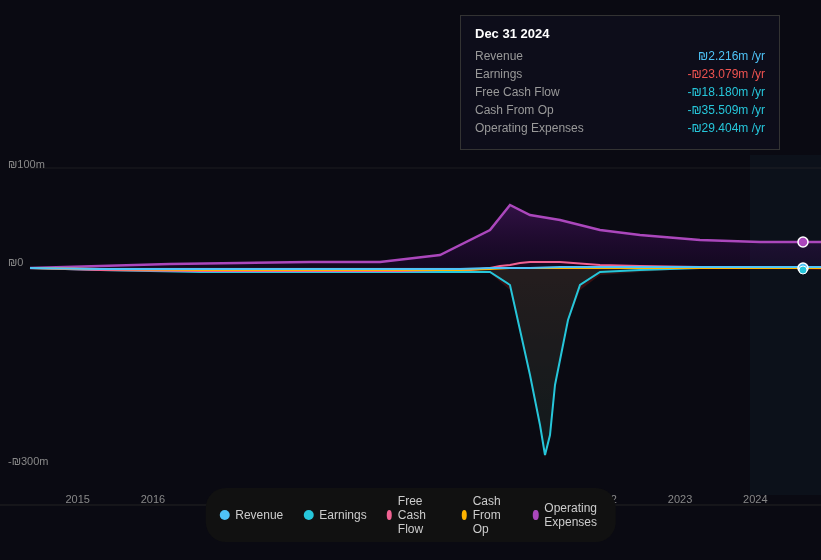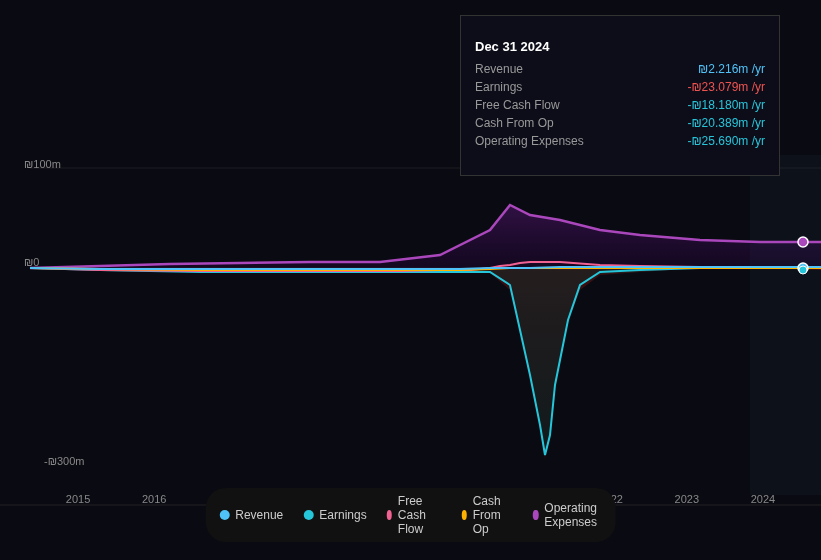--- a/index.html
+++ b/index.html
@@ -19,21 +19,21 @@
       top: 0; left: 0; right: 0; bottom: 0;
     }
 
     
     .tooltip-box {
       position: absolute;
       top: 15px;
       left: 460px;
       background: #0d0d1a;
       border: 1px solid #333;
-      padding: 23px 14px;
+      padding: 10px 14px;
       min-width: 320px;
       z-index: 10;
     }
 
     .tooltip-date {
       color: #fff;
       font-weight: bold;
       margin-bottom: 8px;
       font-size: 13px;
     }
@@ -66,32 +66,32 @@
       margin-left: 130px;
       margin-bottom: 4px;
       margin-top: -2px;
     }
 
     
     .y-label {
       position: absolute;
       color: #888;
       font-size: 11px;
-      left: 24px;
+      left: 8px;
     }
 
     
     .x-labels {
       position: absolute;
       bottom: 55px;
       left: 0;
       right: 0;
       display: flex;
       justify-content: space-around;
-      padding: 0 20px 0 40px;
+      padding: 0 28px 0 40px;
     }
 
     .x-label {
       color: #888;
       font-size: 11px;
     }
 
     
     .legend {
       position: absolute;
@@ -178,21 +178,21 @@
 
     <circle cx="803" cy="242" r="5" fill="#ab47bc" stroke="#fff" stroke-width="1.5"></circle>
     <circle cx="803" cy="268" r="5" fill="#4fc3f7" stroke="#fff" stroke-width="1.5"></circle>
     <circle cx="803" cy="270" r="4" fill="#26c6da" stroke="#fff" stroke-width="1"></circle>
 
     <line x1="0" y1="505" x2="821" y2="505" stroke="#222" stroke-width="1"></line>
   </svg>
 
   <div class="y-label" style="top: 158px;">₪100m</div>
   <div class="y-label" style="top: 256px;">₪0</div>
-  <div class="y-label" style="top: 455px; margin-left: 20px;">-₪300m</div>
+  <div class="y-label" style="top: 455px;">-₪300m</div>
 
   <div class="x-labels">
     <span class="x-label">2015</span>
     <span class="x-label">2016</span>
     <span class="x-label">2017</span>
     <span class="x-label">2018</span>
     <span class="x-label">2019</span>
     <span class="x-label">2020</span>
     <span class="x-label">2021</span>
     <span class="x-label">2022</span>
@@ -209,25 +209,25 @@
     <div class="tooltip-row">
       <span class="tooltip-label">Earnings</span>
       <span class="tooltip-value red">-₪23.079m /yr</span>
     </div>
     <div class="tooltip-row">
       <span class="tooltip-label">Free Cash Flow</span>
       <span class="tooltip-value teal">-₪18.180m /yr</span>
     </div>
     <div class="tooltip-row">
       <span class="tooltip-label">Cash From Op</span>
-      <span class="tooltip-value teal">-₪20.389m /yr</span>
+      <span class="tooltip-value teal">-₪35.509m /yr</span>
     </div>
     <div class="tooltip-row">
       <span class="tooltip-label">Operating Expenses</span>
-      <span class="tooltip-value teal">-₪25.690m /yr</span>
+      <span class="tooltip-value teal">-₪29.404m /yr</span>
     </div>
   </div>
 
   <div class="legend">
     <div class="legend-item">
       <div class="legend-dot" style="background:#4fc3f7;"></div>
       <span>Revenue</span>
     </div>
     <div class="legend-item">
       <div class="legend-dot" style="background:#26c6da;"></div>

